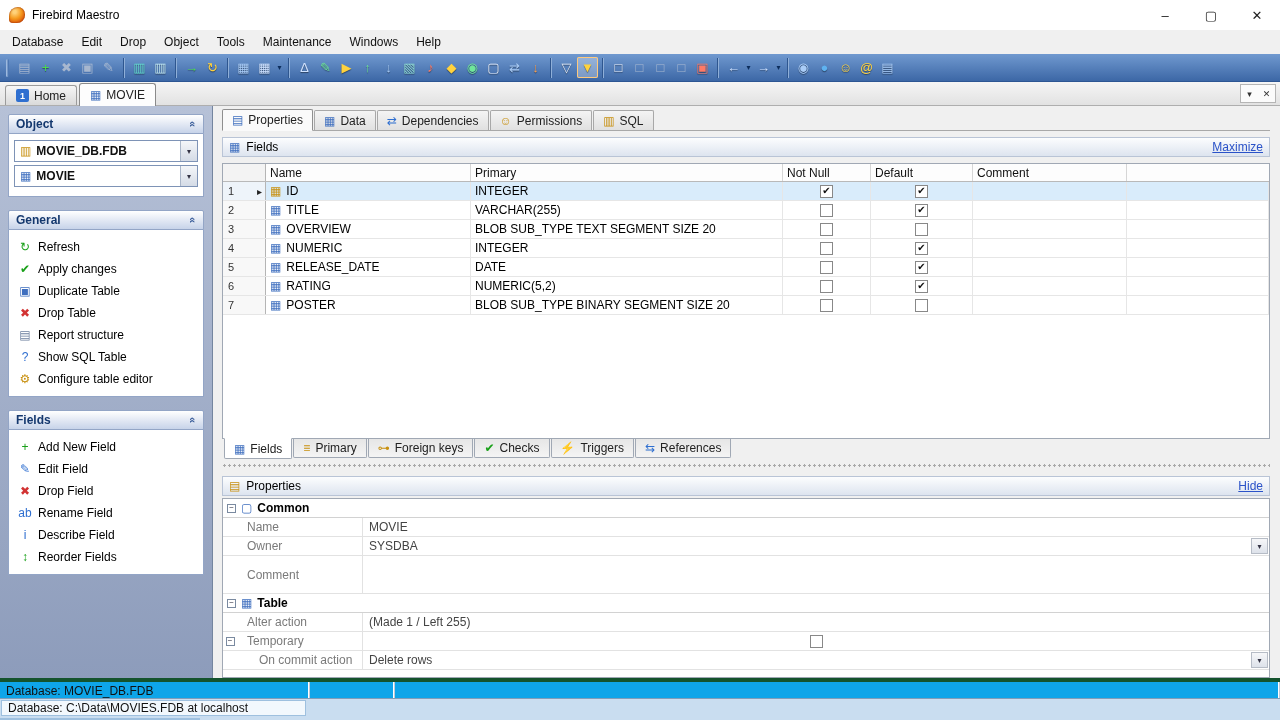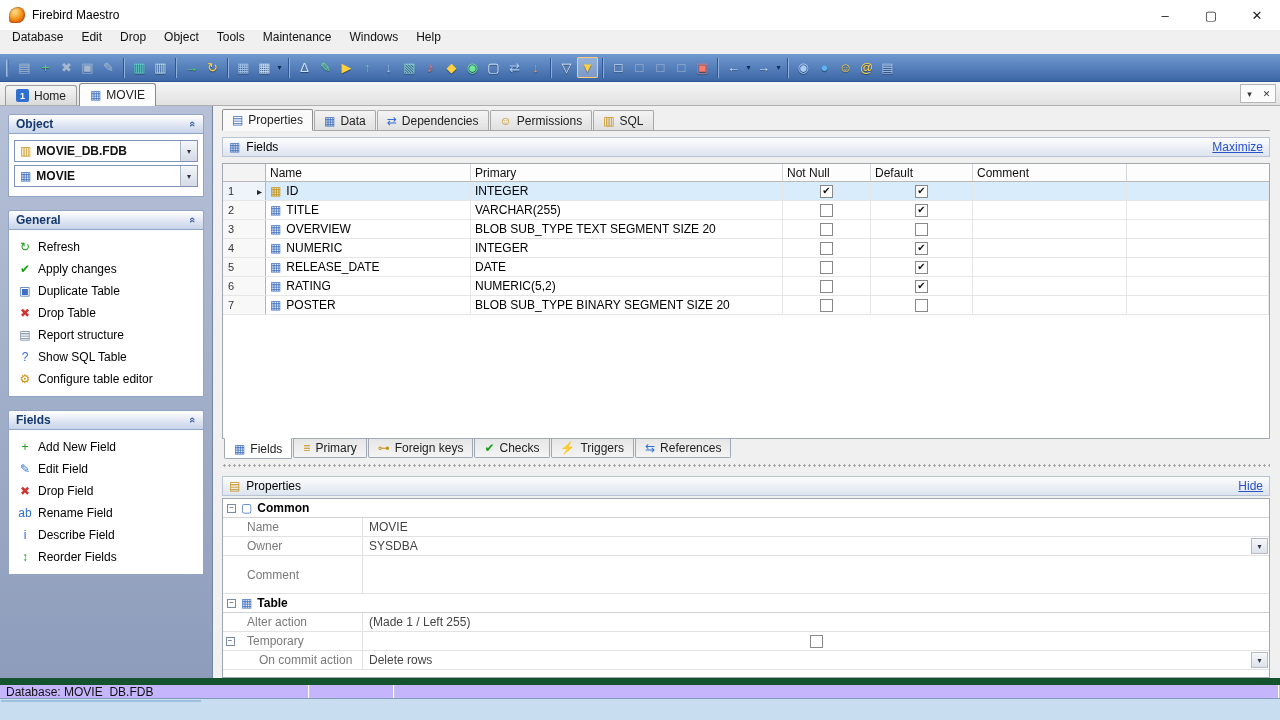--- a/index.html
+++ b/index.html
@@ -7,21 +7,21 @@
   .app{width:1280px;height:720px;display:flex;flex-direction:column;outline:1px solid #7f9db9;position:relative;background:#f0f0f0;}
 
   
   .titlebar{height:30px;background:#ffffff;display:flex;align-items:center;padding-left:9px;flex:0 0 auto;}
   .title-icon{width:16px;height:16px;border-radius:55% 45% 50% 25%;background:radial-gradient(circle at 35% 30%,#ffd27a 10%,#f59a1e 45%,#d43c00 90%);margin-right:7px;box-shadow:inset 0 0 2px #8a2a00;}
   .title-text{font-size:12px;color:#000;}
   .win-controls{margin-left:auto;display:flex;height:100%;}
   .win-btn{width:46px;display:flex;align-items:center;justify-content:center;font-size:13px;color:#222;}
 
   
-  .menubar{height:24px;background:#f0f0f0;display:flex;align-items:flex-start;padding-left:3px;flex:0 0 auto;}
+  .menubar{height:24px;background:#f0f0f0;display:flex;align-items:center;padding-left:3px;flex:0 0 auto;}
   .menu-item{display:flex;align-items:center;padding:0 9px;font-size:12px;color:#111;}
 
   
   .toolbar{height:28px;background:linear-gradient(#7099cf,#3c67a6);display:flex;align-items:center;padding:0 6px;flex:0 0 auto;border-bottom:1px solid #2d5693;}
   .tb-grip{width:3px;height:18px;margin-right:5px;background:linear-gradient(90deg,#9db9de 40%,#4d77b2 60%);border-radius:2px;}
   .tb-icon{width:21px;height:21px;display:flex;align-items:center;justify-content:center;border-radius:2px;flex:0 0 auto;}
   .tb-glyph{font-size:13px;line-height:1;text-shadow:0 1px 1px rgba(0,0,0,.45);}
   .tb-icon.disabled{opacity:.75;}
   .tb-icon.disabled .tb-glyph{text-shadow:none;}
   .tb-icon.pressed{background:rgba(255,255,255,.30);box-shadow:inset 0 0 0 1px #ffc97d;}
@@ -96,21 +96,21 @@
   .exp-box{width:9px;height:9px;border:1px solid #7a8aa0;background:#fff;display:inline-flex;align-items:center;justify-content:center;font-size:8px;line-height:1;color:#334;flex:0 0 auto;}
   .pg-expcol{width:14px;display:flex;align-items:center;justify-content:center;flex:0 0 14px;}
   .pg-label{width:126px;flex:0 0 126px;display:flex;align-items:center;padding-left:10px;font-size:12px;color:#7a7a7a;border-right:1px solid #e2e2e2;white-space:nowrap;overflow:hidden;}
   .pg-label.indent{padding-left:22px;}
   .pg-value{flex:1;display:flex;align-items:center;padding:0 6px;font-size:12px;color:#444;position:relative;white-space:nowrap;overflow:hidden;}
   .pg-value.center{justify-content:center;}
   .dd-btn{position:absolute;right:1px;top:1px;bottom:1px;width:17px;background:linear-gradient(#f6f7f9,#dde2ea);border:1px solid #b6bcc6;display:flex;align-items:center;justify-content:center;font-size:8px;color:#334;}
 
   
   .statusbar{height:21px;flex:0 0 auto;display:flex;align-items:stretch;font-size:12px;}
-  .statusbar.inner{background:#c4b5fd;border-top:7px solid #14532d;}
+  .statusbar.inner{background:#0ea5e9;border-top:4px solid #14532d;}
   .statusbar.inner .seg{border-right:1px solid #c3cad6;box-shadow:inset -1px 0 0 #ffffff;display:flex;align-items:center;padding:0 6px;color:#111;}
   .statusbar.app{background:#c9ddf0;}
   .statusbar.app .seg{margin:1px 1px 1px 0;border:1px solid #9ec0df;background:#dcebf8;display:flex;align-items:center;padding:0 6px;color:#111;}
   .statusbar.app .seg:first-child{background:#f2f8fd;margin-left:1px;}
   .seg.flex{flex:1;}
   .seg span{white-space:nowrap;overflow:hidden;}
 </style>
 </head>
 <body>
 
@@ -642,18 +642,21 @@
         <span>Database: MOVIE_DB.FDB</span>
       </div>
       <div class="seg" style="width: 85px;">
         <span></span>
       </div>
       <div class="seg flex">
         <span></span>
       </div>
     </div>
   <div class="statusbar app">
+      <div class="seg" style="width: 305px;">
+        <span>Database: C:\Data\MOVIES.FDB at localhost</span>
+      </div>
       <div class="seg" style="width: 200px;">
         <span></span>
       </div>
     </div>
 
 </div>
 
 </body></html>

